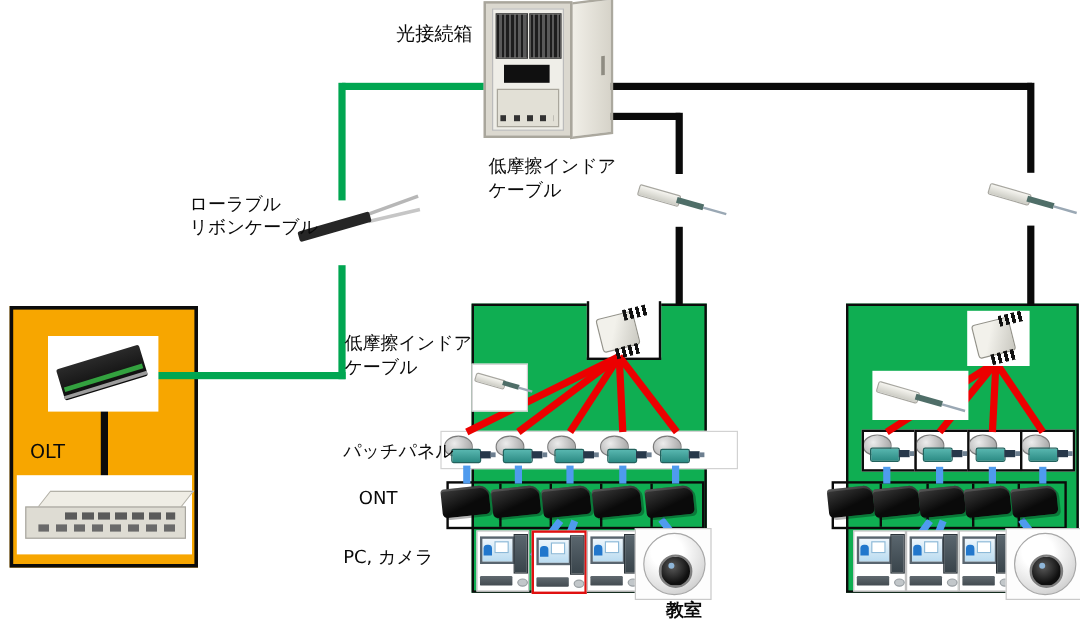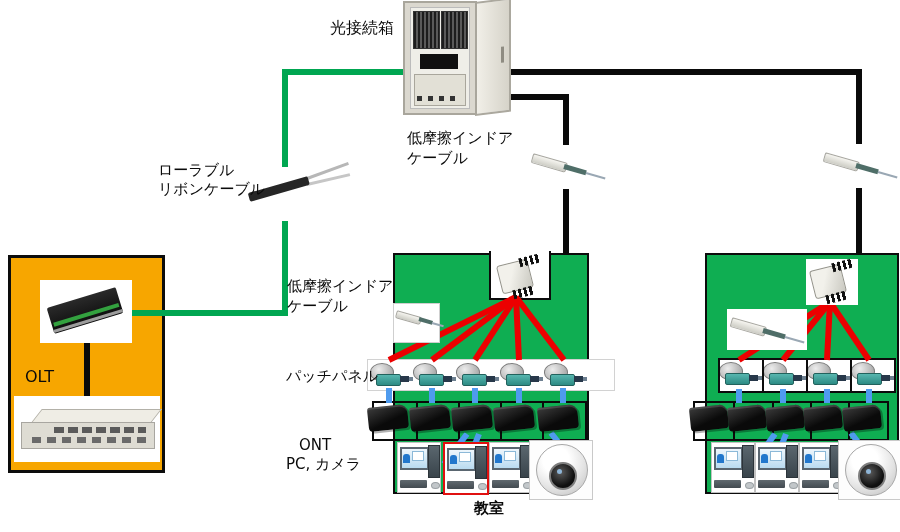--- a/index.html
+++ b/index.html
@@ -378,17 +378,17 @@
 
   <div class="label" style="left:330px;top:18px;font-size:16px;">光接続箱</div>
   <div class="label" style="left:158px;top:160px;">ローラブル</div>
   <div class="label" style="left:158px;top:179px;">リボンケーブル</div>
   <div class="label" style="left:407px;top:128px;">低摩擦インドア</div>
   <div class="label" style="left:407px;top:148px;">ケーブル</div>
   <div class="label" style="left:287px;top:276px;">低摩擦インドア</div>
   <div class="label" style="left:287px;top:296px;">ケーブル</div>
   <div class="label bold" style="left:25px;top:367px;font-size:16px;">OLT</div>
   <div class="label" style="left:286px;top:366px;">パッチパネル</div>
-  <div class="label bold" style="left:299px;top:405px;margin-top:30px;">ONT</div>
+  <div class="label bold" style="left:299px;top:405px;">ONT</div>
   <div class="label bold" style="left:286px;top:454px;">PC, カメラ</div>
-  <div class="label center" style="left:393px;top:498px;width:192px;font-weight:600;">教室</div>
+  <div class="label center" style="left:393px;top:498px;width:192px;font-weight:600;text-align:right;">教室</div>
 
 </div>
 
 </body></html>

